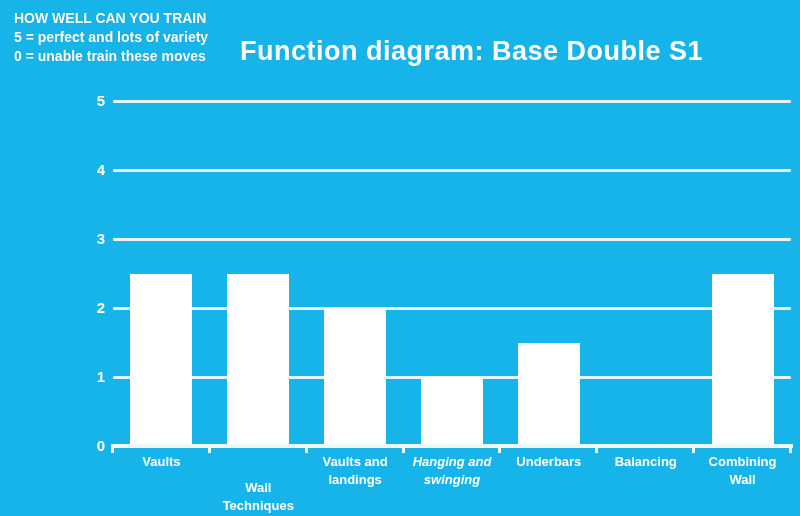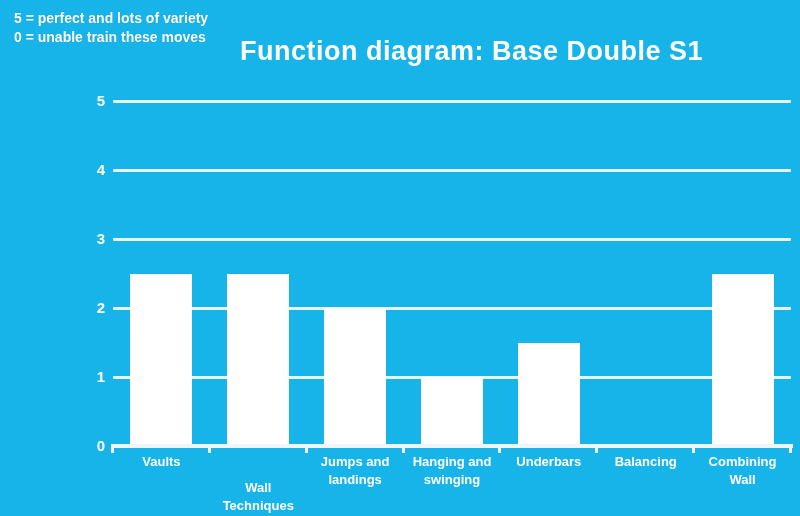--- a/index.html
+++ b/index.html
@@ -55,20 +55,21 @@
     font-size: 13px;
     line-height: 18px;
   }
 </style>
 </head>
 <body style="background: rgb(23, 180, 234);">
 
 <div class="stage">
 
   <div class="annotation">
+    <div>HOW WELL CAN YOU TRAIN</div>
     <div>5 = perfect and lots of variety</div>
     <div>0 = unable train these moves</div>
   </div>
 
   <div class="title">Function diagram: Base Double S1</div>
 
   <div class="plot" id="plot">
       <div class="y-label" style="left: 75px; top: 437px;">0</div>
       <div class="gridline" style="left: 113px; top: 375.5px; width: 678px; background: rgb(233, 244, 248);"></div>
       <div class="y-label" style="left: 75px; top: 368px;">1</div>
@@ -90,20 +91,20 @@
       <div class="x-tick" style="left: 111px; top: 444px; background: rgb(238, 246, 249);"></div>
       <div class="x-tick" style="left: 207.857px; top: 444px; background: rgb(238, 246, 249);"></div>
       <div class="x-tick" style="left: 304.714px; top: 444px; background: rgb(238, 246, 249);"></div>
       <div class="x-tick" style="left: 401.571px; top: 444px; background: rgb(238, 246, 249);"></div>
       <div class="x-tick" style="left: 498.429px; top: 444px; background: rgb(238, 246, 249);"></div>
       <div class="x-tick" style="left: 595.286px; top: 444px; background: rgb(238, 246, 249);"></div>
       <div class="x-tick" style="left: 692.143px; top: 444px; background: rgb(238, 246, 249);"></div>
       <div class="x-tick" style="left: 789px; top: 444px; background: rgb(238, 246, 249);"></div>
       <div class="cat-label" style="left: 113px; top: 453px; width: 96.8571px;">Vaults</div>
       <div class="cat-label" style="left: 209.857px; top: 479px; width: 96.8571px;">Wall Techniques</div>
-      <div class="cat-label" style="left: 306.714px; top: 453px; width: 96.8571px;">Jumps and landings</div>
-      <div class="cat-label" style="left: 403.571px; top: 453px; width: 96.8571px;">Hanging and swinging</div>
+      <div class="cat-label" style="left: 306.714px; top: 453px; width: 96.8571px;">Vaults and landings</div>
+      <div class="cat-label" style="left: 403.571px; top: 453px; width: 96.8571px; font-style: italic;">Hanging and swinging</div>
       <div class="cat-label" style="left: 500.429px; top: 453px; width: 96.8571px;">Underbars</div>
       <div class="cat-label" style="left: 597.286px; top: 453px; width: 96.8571px;">Balancing</div>
       <div class="cat-label" style="left: 694.143px; top: 453px; width: 96.8571px;">Combining Wall</div>
     </div>
 
 </div>
 
 </body></html>

